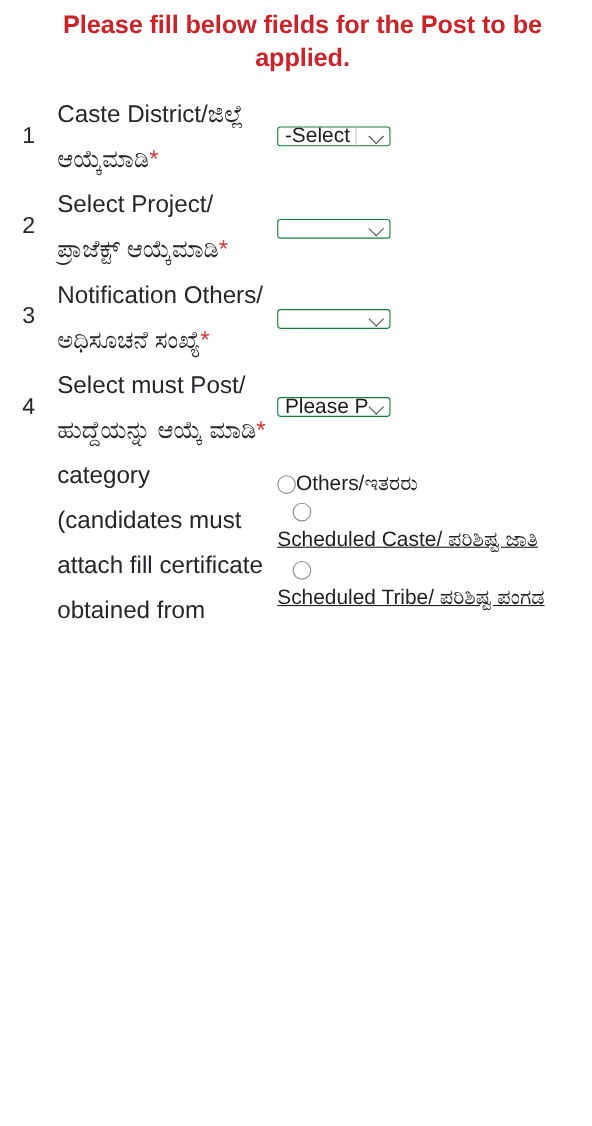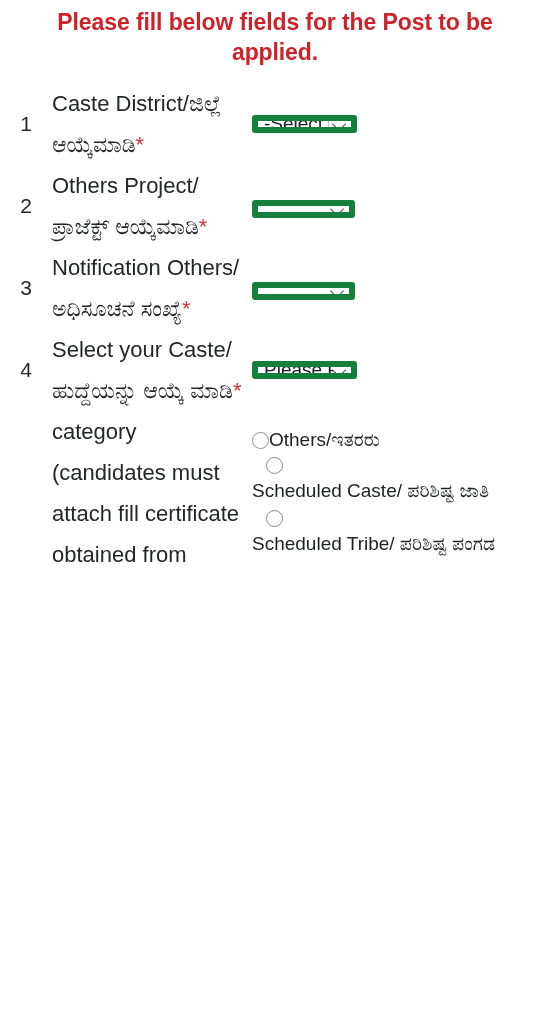--- a/index.html
+++ b/index.html
@@ -84,21 +84,21 @@
   
   .select-box {
     display: inline-flex;
     align-items: center;
     justify-content: space-between;
     box-sizing: border-box;
     height: 18px;
     min-width: 103px;
     max-width: 105px;
     padding: 0 4px 0 6px;
-    border: 6px solid #15803d;
+    border: 1px solid #15803d;
     border-radius: 3px;
     background: #ffffff;
     font-size: 19px;
     line-height: 28px;
     color: #1d1d1f;
     overflow: hidden;
     white-space: nowrap;
     cursor: default;
   }
   .select-box.with-divider .select-value {
@@ -163,20 +163,21 @@
     flex: 0 0 auto;
     cursor: pointer;
   }
   .radio-text {
     display: inline-block;
     vertical-align: middle;
   }
   .radio-option.stacked .radio-text {
     display: block;
     line-height: 27px;
+    text-decoration: underline;
   }
 </style>
 </head>
 <body>
 
 <div class="page">
 
   <h1 class="form-heading">Please fill below fields for the Post to be applied.</h1>
 
   <table class="form-table">
@@ -193,21 +194,21 @@
         <td class="row-field">
           <div class="select-box with-divider">
             <span class="select-value">-Select</span>
             <span class="select-arrow"></span>
           </div>
         </td>
       </tr>
 
       <tr>
         <td class="row-index">2</td>
-        <td class="row-label"><span>Others Project/ ಪ್ರಾಜೆಕ್ಟ್ ಆಯ್ಕೆಮಾಡಿ</span><span class="req-star">*</span></td>
+        <td class="row-label"><span>Select Project/ ಪ್ರಾಜೆಕ್ಟ್ ಆಯ್ಕೆಮಾಡಿ</span><span class="req-star">*</span></td>
         <td class="row-field">
           <div class="select-box">
             <span class="select-value"></span>
             <span class="select-arrow"></span>
           </div>
         </td>
       </tr>
 
       <tr>
         <td class="row-index">3</td>
@@ -215,21 +216,21 @@
         <td class="row-field">
           <div class="select-box">
             <span class="select-value"></span>
             <span class="select-arrow"></span>
           </div>
         </td>
       </tr>
 
       <tr>
         <td class="row-index">4</td>
-        <td class="row-label"><span>Select your Caste/ ಹುದ್ದೆಯನ್ನು ಆಯ್ಕೆ ಮಾಡಿ</span><span class="req-star">*</span></td>
+        <td class="row-label"><span>Select must Post/ ಹುದ್ದೆಯನ್ನು ಆಯ್ಕೆ ಮಾಡಿ</span><span class="req-star">*</span></td>
         <td class="row-field">
           <div class="select-box">
             <span class="select-value">Please P</span>
             <span class="select-arrow"></span>
           </div>
         </td>
       </tr>
 
       <tr>
         <td class="row-index"></td>

